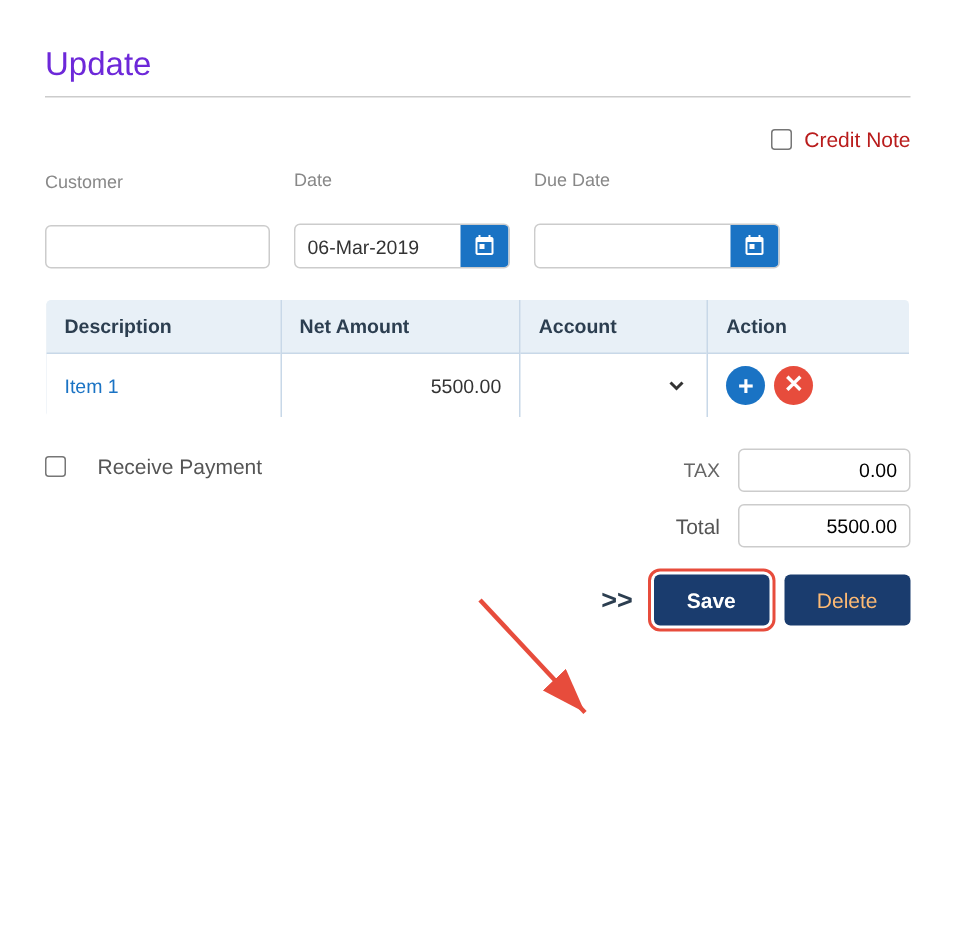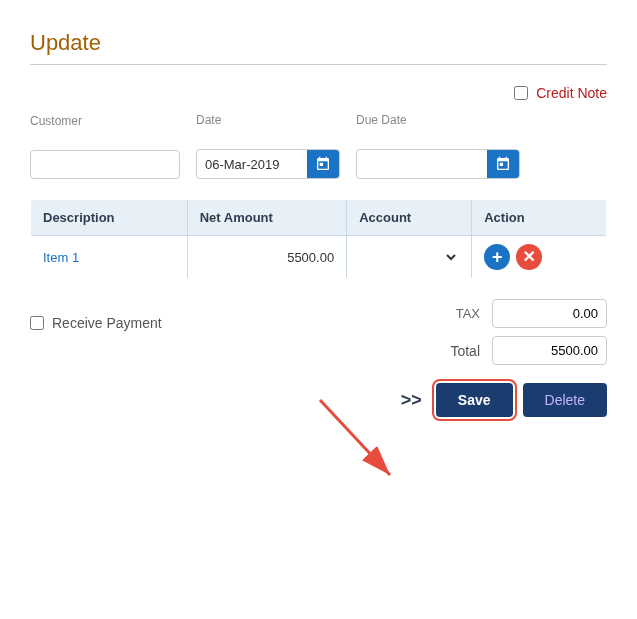--- a/index.html
+++ b/index.html
@@ -12,21 +12,21 @@
       position: relative;
     }
 
     .page-container {
       padding: 30px 30px 30px 30px;
       position: relative;
     }
 
     .page-title {
       font-size: 22px;
-      color: #a16207;
+      color: #6d28d9;
       font-weight: 500;
       margin-bottom: 8px;
     }
 
     .divider {
       border: none;
       border-top: 1px solid #ccc;
       margin-bottom: 20px;
     }
 
@@ -222,22 +222,22 @@
     .bottom-section {
       display: flex;
       justify-content: space-between;
       align-items: flex-start;
       margin-top: 10px;
     }
 
     .receive-payment-row {
       display: flex;
       align-items: center;
-      gap: 8px;
-      margin-top: 16px;
+      gap: 21px;
+      margin-top: 4px;
     }
 
     .receive-payment-label {
       font-size: 14px;
       color: #555;
     }
 
     .tax-row, .total-row {
       display: flex;
       align-items: center;
@@ -290,21 +290,21 @@
       padding: 9px 22px;
       font-size: 14px;
       cursor: pointer;
       font-weight: 700;
       outline: 2px solid #e74c3c;
       outline-offset: 2px;
     }
 
     .delete-btn {
       background: #1a3c6e;
-      color: #c4b5fd;
+      color: #fdba74;
       border: none;
       border-radius: 4px;
       padding: 9px 22px;
       font-size: 14px;
       cursor: pointer;
       font-weight: 500;
     }
 
     
     input[type="checkbox"] {

